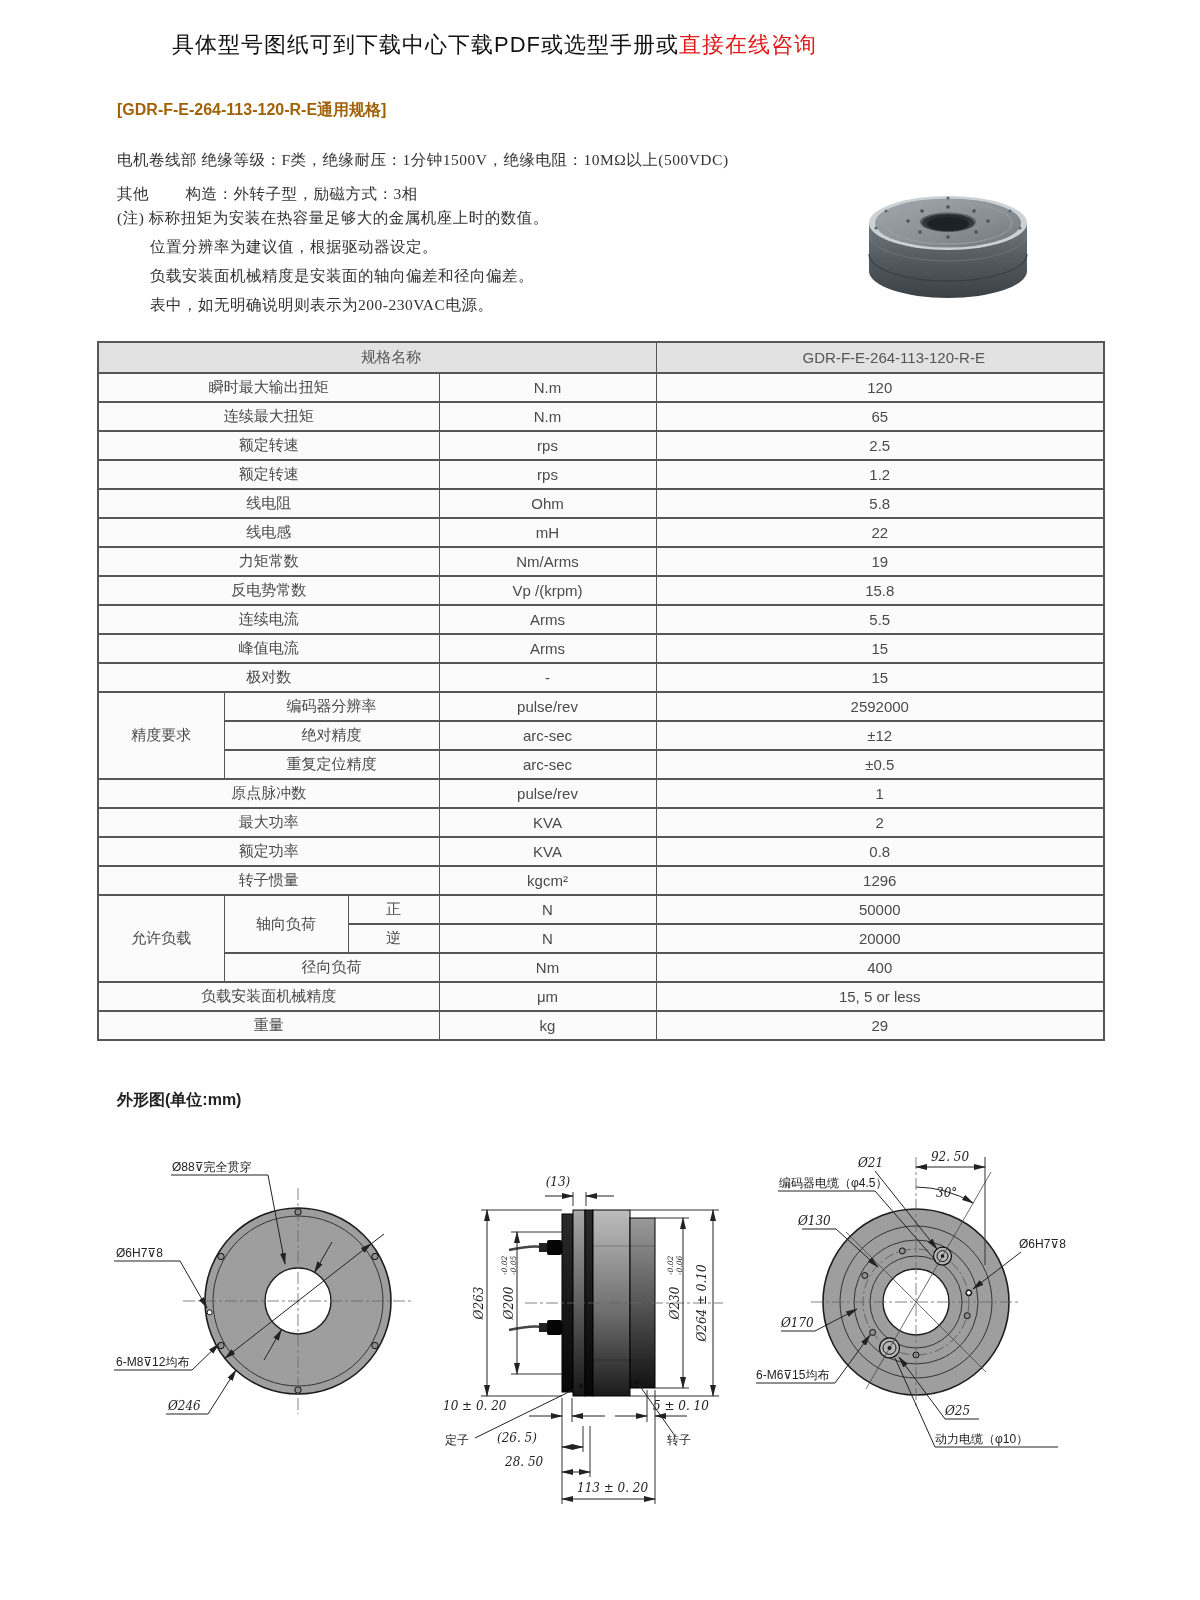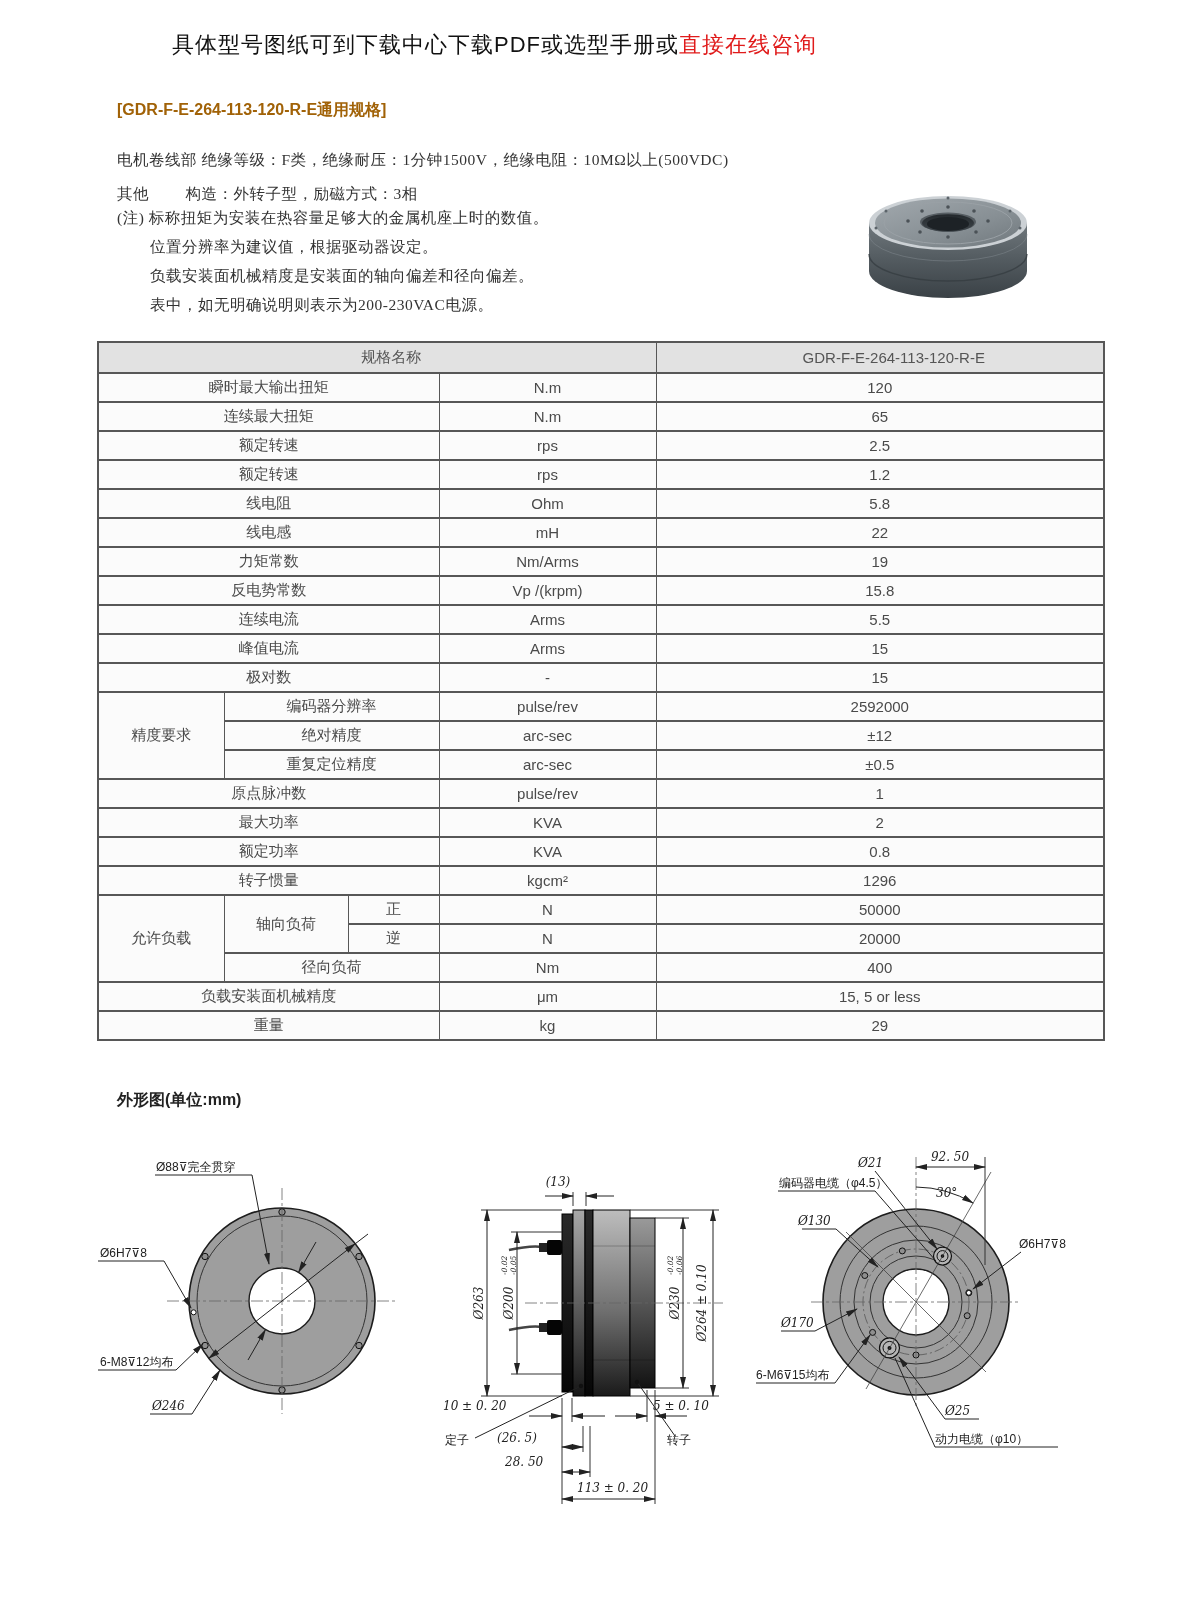--- a/index.html
+++ b/index.html
@@ -234,21 +234,21 @@
           <td colspan="3">重量</td>
           <td>kg</td>
           <td>29</td>
         </tr>
 </tbody>
     </table>
 </div>
 
 <div id="draw-title" class="abs">外形图(单位:mm)</div>
 
-<div class="abs" style="top:1148px;left:92px">
+<div class="abs" style="top:1148px;left:108px">
 <svg width="322" height="295" viewBox="0 0 322 295">
   <defs>
     <marker id="ar1" markerWidth="12" markerHeight="8" refX="11" refY="4" orient="auto-start-reverse" markerUnits="userSpaceOnUse">
       <path d="M0,1 L12,4 L0,7 z" fill="#222"></path>
     </marker>
   </defs>
 
   <circle cx="190" cy="153" r="93" fill="#9e9e9e" stroke="#1d1d1d" stroke-width="1.6"></circle>
   <circle cx="190" cy="153" r="85" class="thin"></circle>
   <circle cx="190" cy="153" r="33" fill="#ffffff" stroke="#1d1d1d" stroke-width="1.4"></circle>

